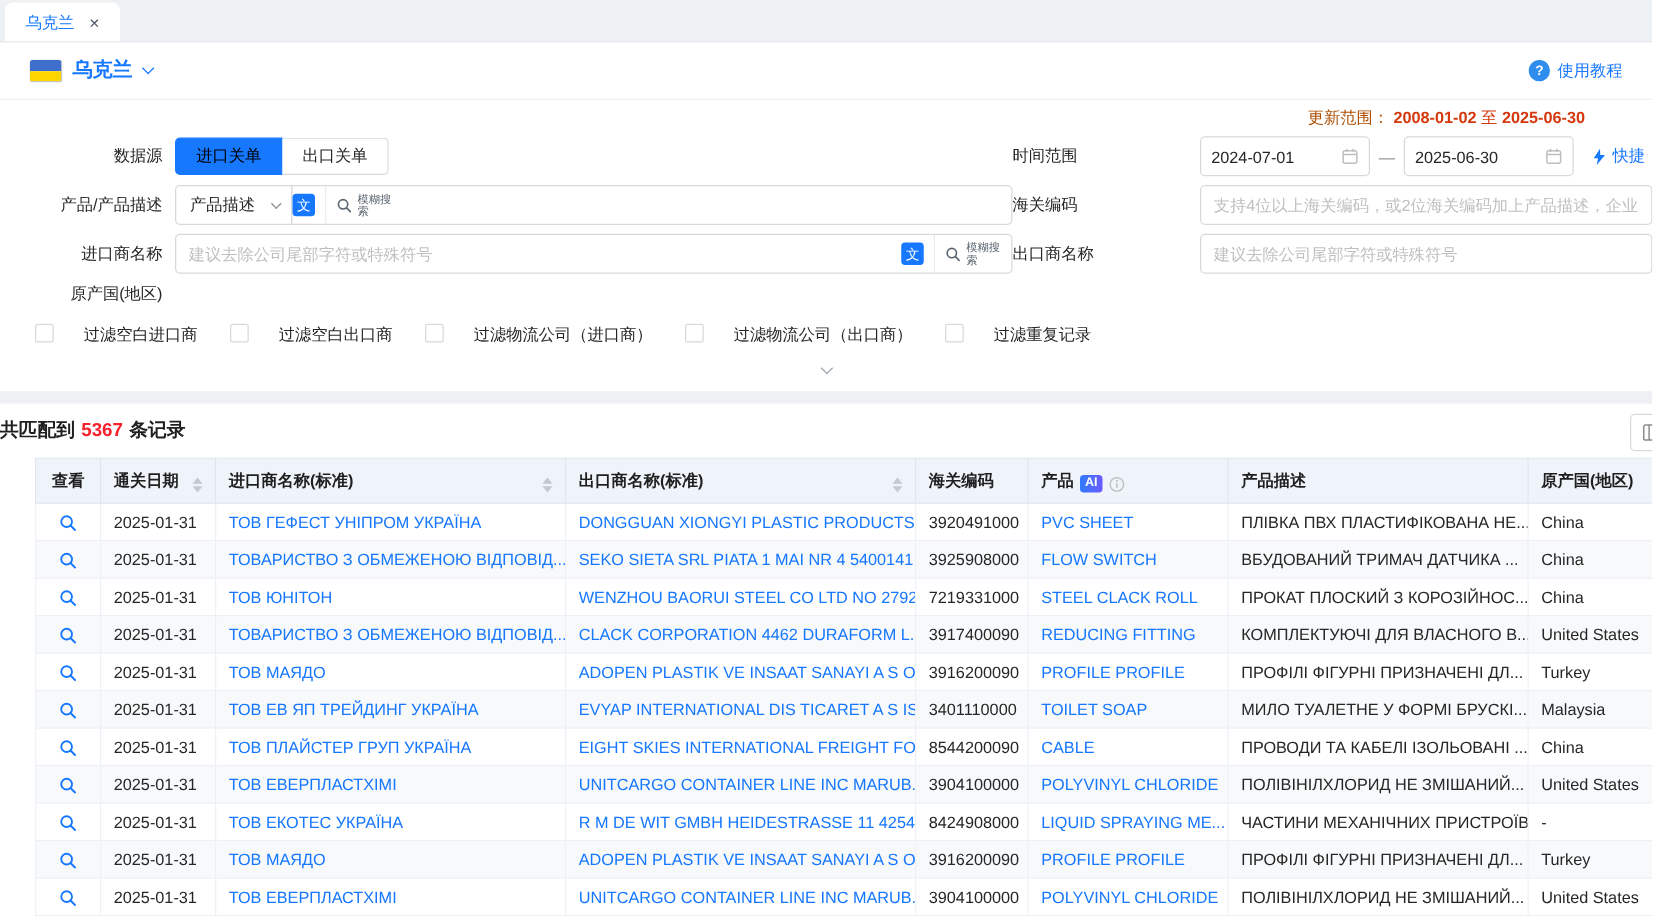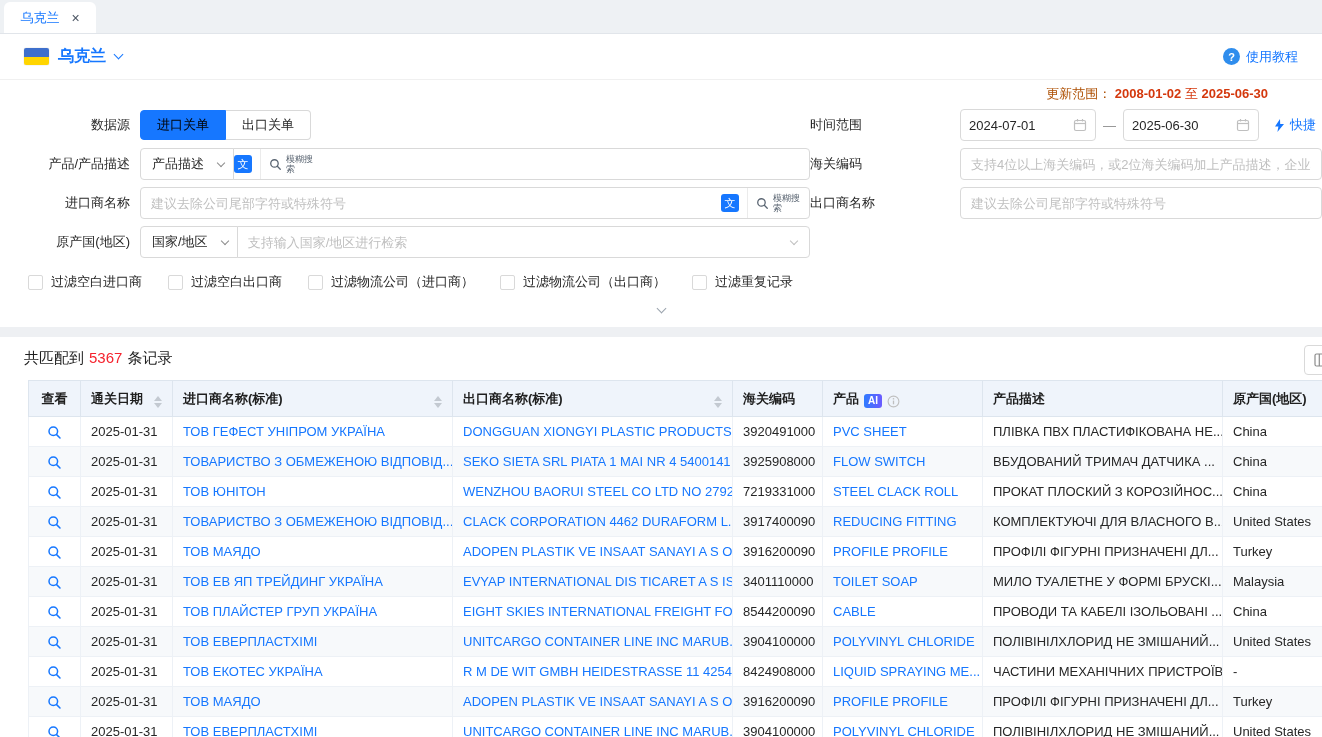--- a/index.html
+++ b/index.html
@@ -52,31 +52,31 @@
   .selbox .chev{color:#8c8c8c;width:6px;height:6px;margin-top:-3px}
   .endchev{flex:none;margin-right:12px;color:#bfbfbf;width:6px;height:6px;margin-top:-3px}
 
   .dateinput{width:136px;height:32px;border:1px solid #d9d9d9;border-radius:4px;display:flex;align-items:center;background:#fff;flex:none}
   .dateinput input{flex:1;border:none;outline:none;padding:0 8px;font-size:13px;min-width:0;color:#262626;background:transparent;font-family:inherit}
   .cal-icon{flex:none;margin-right:8px;display:flex}
   .date-sep{margin:0 7px;color:#8c8c8c}
   .quick{display:flex;align-items:center;gap:4px;color:#1677ff;margin-left:14px;cursor:pointer;flex:none}
 
   .checkrow{display:flex;align-items:center;gap:26px;margin:15px 0 0 28px}
-  .checkitem{display:flex;align-items:center;gap:8px;cursor:pointer}
+  .checkitem{display:flex;gap:24px;cursor:pointer}
   .cbox{width:15px;height:15px;border:1px solid #d9d9d9;border-radius:2px;background:#fff;flex:none}
 
   .collapse{display:flex;justify-content:center;margin-top:11px;padding-bottom:9px}
   .collapse-btn{width:60px;height:16px;display:flex;align-items:center;justify-content:center;cursor:pointer;color:#9aa3ad}
   .collapse-btn .chev{margin-top:-4px}
 
   
   .gapband{height:10px;background:#eef0f3}
   .results{background:#fff;position:relative;padding-top:12px}
-  .summary{margin-left:24px;font-size:15px;font-weight:normal;color:#1f1f1f}
+  .summary{font-size:15px;font-weight:bold;color:#1f1f1f}
   .summary .cnt{color:#f5222d;margin:0 5px}
   .cornerbtn{position:absolute;top:8px;right:-16px;width:34px;height:30px;border:1px solid #d9d9d9;border-radius:4px;background:#fff;display:flex;align-items:center;justify-content:center;cursor:pointer}
 
   .tablewrap{margin:12px 0 0 28px;overflow:hidden}
   table{border-collapse:collapse;table-layout:fixed;width:1324px;font-size:13px}
   th,td{border:1px solid #edf1f6;padding:0 10px;height:30px;white-space:nowrap;overflow:hidden;text-align:left;color:#262626}
   thead th{background:#eff4fb;height:36px;font-weight:bold;color:#1f1f1f;border-color:#dde5ee}
   tr.alt td{background:#f7f9fb}
   .thflex{display:flex;align-items:flex-end;justify-content:space-between}
   .thflex.start{justify-content:flex-start;gap:5px}
@@ -208,30 +208,20 @@
       <span class="rlabel">出口商名称</span>
       <div class="rfield">
         <span class="igroup">
           <input placeholder="建议去除公司尾部字符或特殊符号" style="">
         </span>
       </div>
     </div>
 
     <div class="frow">
       <span class="flabel">原产国(地区)</span>
-      <div class="lfield">
-        <span class="selbox">
-          <span>国家/地区</span>
-          <span class="chev"></span>
-        </span>
-        <span class="igroup joined">
-          <input placeholder="支持输入国家/地区进行检索" style="">
-          <span class="chev endchev"></span>
-        </span>
-      </div>
       <span class="rlabel"></span>
       <div class="rfield"></div>
     </div>
 
     <div class="checkrow">
       <span class="checkitem">
           <span class="cbox"></span>
           <span>过滤空白进口商</span>
         </span>
       <span class="checkitem">

